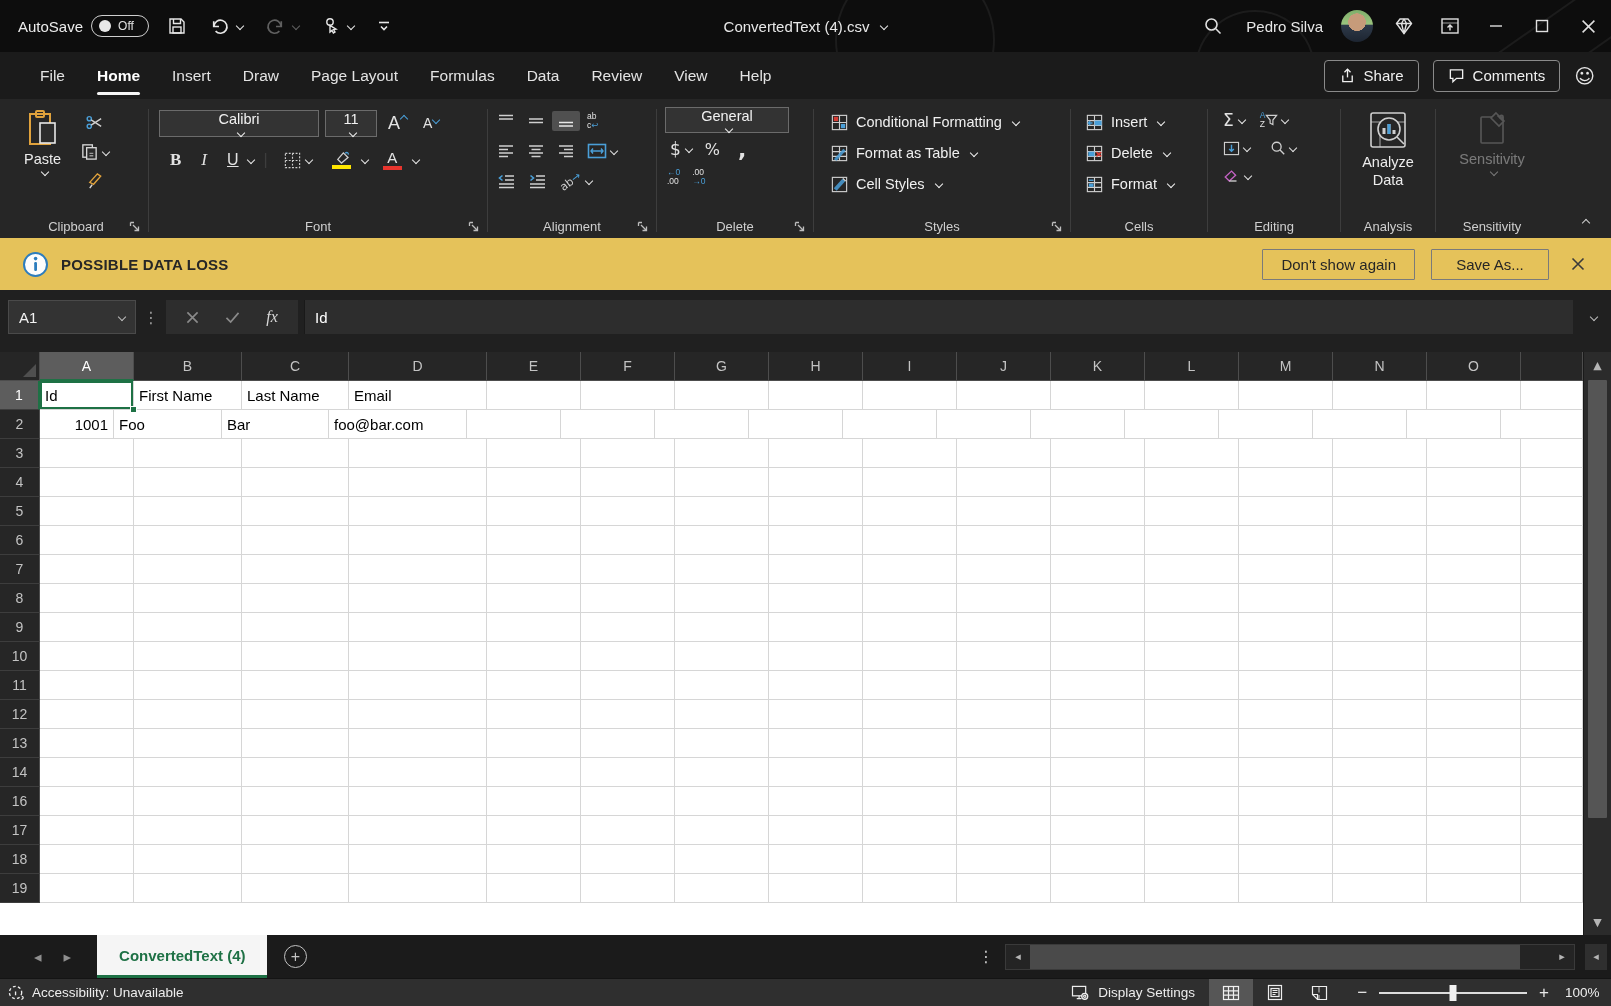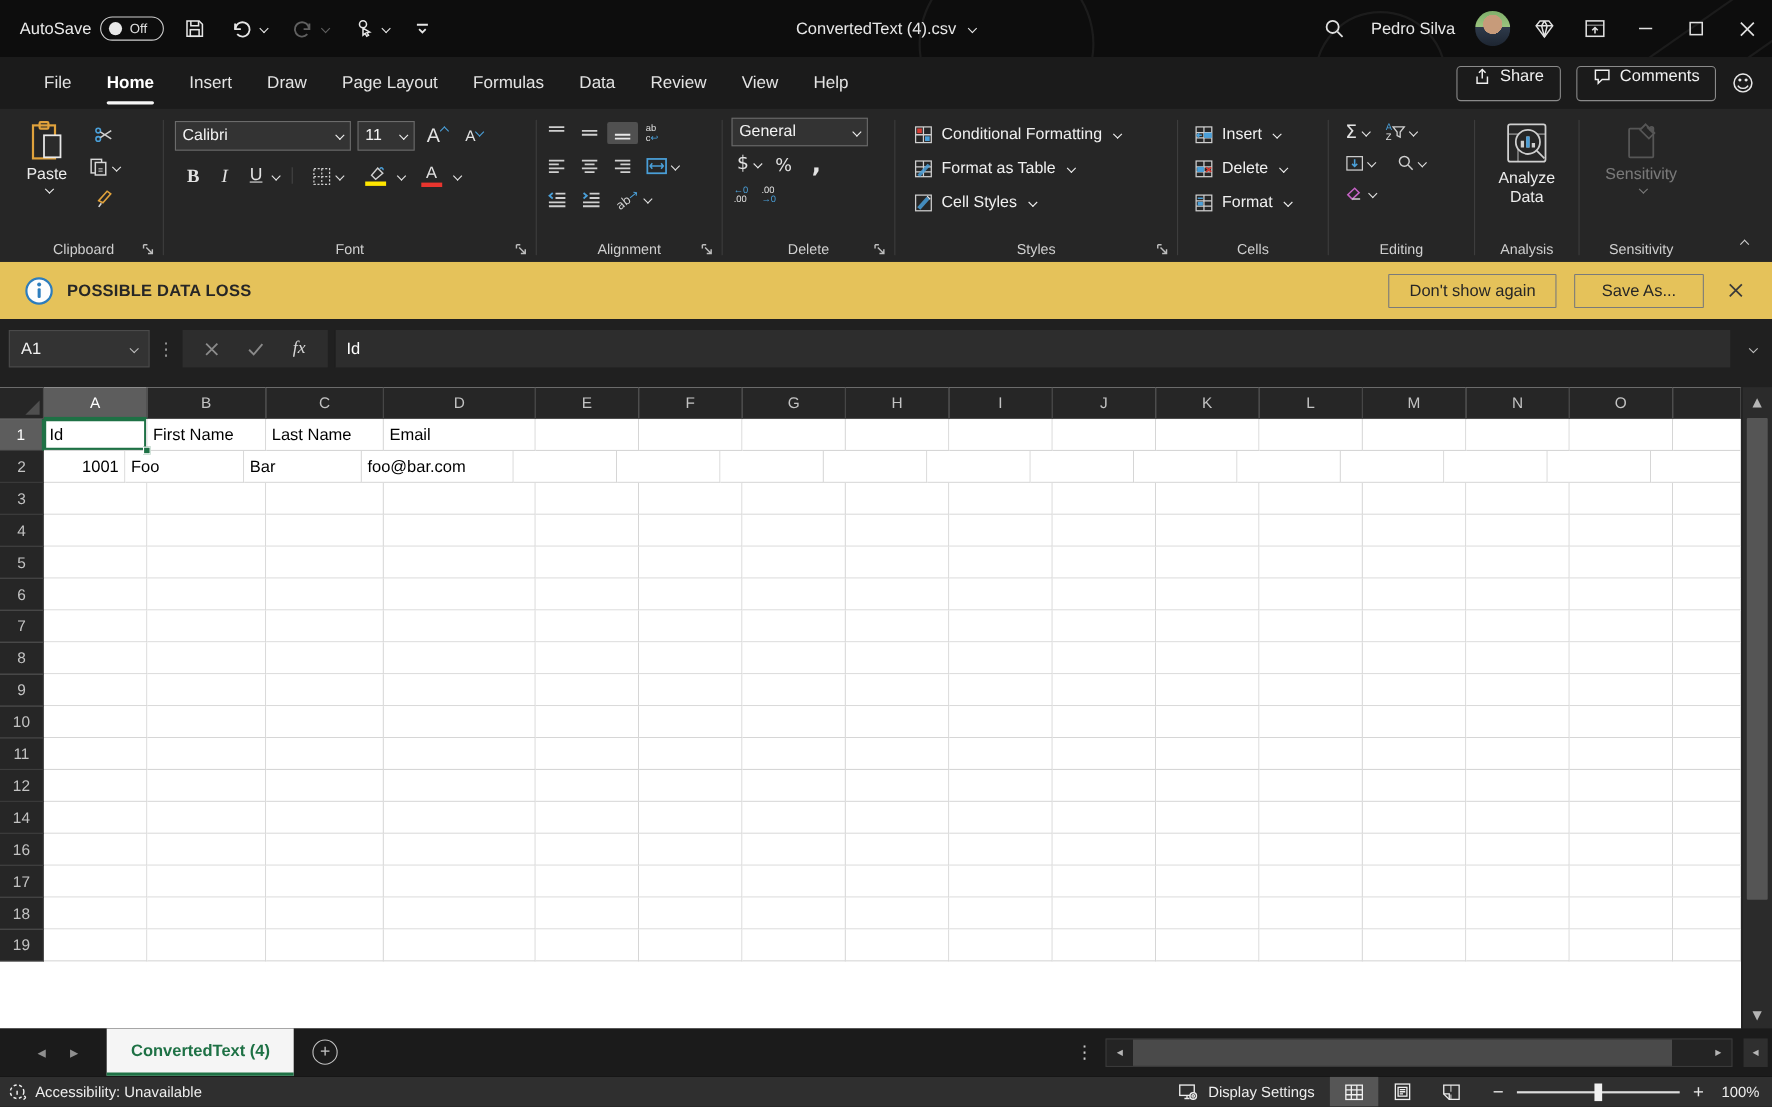--- a/index.html
+++ b/index.html
@@ -30,33 +30,33 @@
                 linear-gradient(180deg,#7fae6a 0%, #9bc47e 45%, #2e3a4a 46%, #1d2531 100%); }
   .chev { display:inline-block; width:6px; height:6px; border-right:1.6px solid currentColor; border-bottom:1.6px solid currentColor; transform:rotate(45deg); margin-left:4px; }
   .chev.up { transform:rotate(-135deg); }
 
   
   .tabrow { height:47px; background:#1b1b1b; display:flex; align-items:center; padding-left:24px; flex:none; position:relative; }
   .rtab { font-size:15.5px; color:#e3e3e3; padding:0 16px; height:100%; display:flex; align-items:center; position:relative; cursor:default; }
   .rtab.active { font-weight:bold; color:#fff; }
   .rtab.active::after { content:""; position:absolute; left:16px; right:16px; bottom:4px; height:3px; background:#f5f5f5; border-radius:2px; }
   .tabrow-right { margin-left:auto; display:flex; align-items:center; gap:14px; padding-right:16px; }
-  .pill-btn { display:flex; align-items:flex-start; gap:8px; border:1px solid #8a8a8a; border-radius:4px; height:32px; padding:0 14px; font-size:15px; color:#f0f0f0; background:transparent; }
+  .pill-btn { display:flex; align-items:center; gap:8px; border:1px solid #8a8a8a; border-radius:4px; height:32px; padding:0 14px; font-size:15px; color:#f0f0f0; background:transparent; }
 
   
   .ribbon { height:139px; background:#262626; display:flex; flex:none; padding:4px 4px 0 8px; position:relative; }
   .rgroup { display:flex; flex-direction:column; flex:none; }
   .rg-content { flex:1; display:flex; padding-top:4px; }
   .rg-label { height:24px; display:flex; align-items:center; justify-content:center; font-size:13px; color:#cfcfcf; position:relative; }
   .launcher { position:absolute; right:4px; bottom:6px; color:#bdbdbd; }
   .rdiv { width:1px; background:#3d3d3d; margin:6px 4px 6px 4px; flex:none; }
   .icon-btn { display:flex; align-items:center; justify-content:center; color:#e2e2e2; padding:2px 5px; border-radius:2px; }
   .icon-btn.sel { background:#505050; }
   .rrow { display:flex; align-items:center; height:32px; gap:2px; }
-  .combo { border:1px solid #6b6b6b; background:#333; height:27px; display:flex; align-items:center; font-size:14.5px; color:#f2f2f2; padding:0 6px; justify-content:space-between; }
+  .combo { border:1px solid #6b6b6b; background:#333; height:27px; display:flex; align-items:center; font-size:14.5px; color:#f2f2f2; padding:0 6px; justify-content:space-between;flex-direction:column; }
   .big-btn { display:flex; flex-direction:column; align-items:center; justify-content:flex-start; color:#ececec; font-size:14.5px; gap:2px; padding:2px 8px; }
   .menu-row { display:flex; align-items:center; gap:7px; height:30px; font-size:14.5px; color:#f0f0f0; padding:0 4px; }
   .bar-under { display:flex; flex-direction:column; align-items:center; line-height:1; }
   .cbar { width:19px; height:4px; margin-top:1px; }
   .tiny2 { font-size:8.5px; line-height:1.05; color:#e2e2e2; text-align:left; }
   .blue { color:#4a9fd8; } .dimmed { opacity:.42; }
   .glyph { font-family:"DejaVu Sans", sans-serif; }
 
   
   .banner { height:52px; background:#e5c25a; display:flex; align-items:center; flex:none; color:#262626; }
@@ -915,20 +915,39 @@
           <div class="g-cell" style="width: 94px;"></div>
           <div class="g-cell" style="width: 94px;"></div>
           <div class="g-cell" style="width: 94px;"></div>
           <div class="g-cell" style="width: 94px;"></div>
           <div class="g-cell" style="width: 94px;"></div>
           <div class="g-cell" style="width: 94px;"></div>
           <div class="g-cell" style="width: 94px;"></div>
           <div class="g-cell g-fill" style="flex: 1 1 0%;"></div>
         </div>
         <div class="g-row">
+          <div class="g-rowh">13</div>
+          <div class="g-cell" style="width: 94px;"></div>
+          <div class="g-cell" style="width: 108px;"></div>
+          <div class="g-cell" style="width: 107px;"></div>
+          <div class="g-cell" style="width: 138px;"></div>
+          <div class="g-cell" style="width: 94px;"></div>
+          <div class="g-cell" style="width: 94px;"></div>
+          <div class="g-cell" style="width: 94px;"></div>
+          <div class="g-cell" style="width: 94px;"></div>
+          <div class="g-cell" style="width: 94px;"></div>
+          <div class="g-cell" style="width: 94px;"></div>
+          <div class="g-cell" style="width: 94px;"></div>
+          <div class="g-cell" style="width: 94px;"></div>
+          <div class="g-cell" style="width: 94px;"></div>
+          <div class="g-cell" style="width: 94px;"></div>
+          <div class="g-cell" style="width: 94px;"></div>
+          <div class="g-cell g-fill" style="flex: 1 1 0%;"></div>
+        </div>
+        <div class="g-row">
           <div class="g-rowh">14</div>
           <div class="g-cell" style="width: 94px;"></div>
           <div class="g-cell" style="width: 108px;"></div>
           <div class="g-cell" style="width: 107px;"></div>
           <div class="g-cell" style="width: 138px;"></div>
           <div class="g-cell" style="width: 94px;"></div>
           <div class="g-cell" style="width: 94px;"></div>
           <div class="g-cell" style="width: 94px;"></div>
           <div class="g-cell" style="width: 94px;"></div>
           <div class="g-cell" style="width: 94px;"></div>

